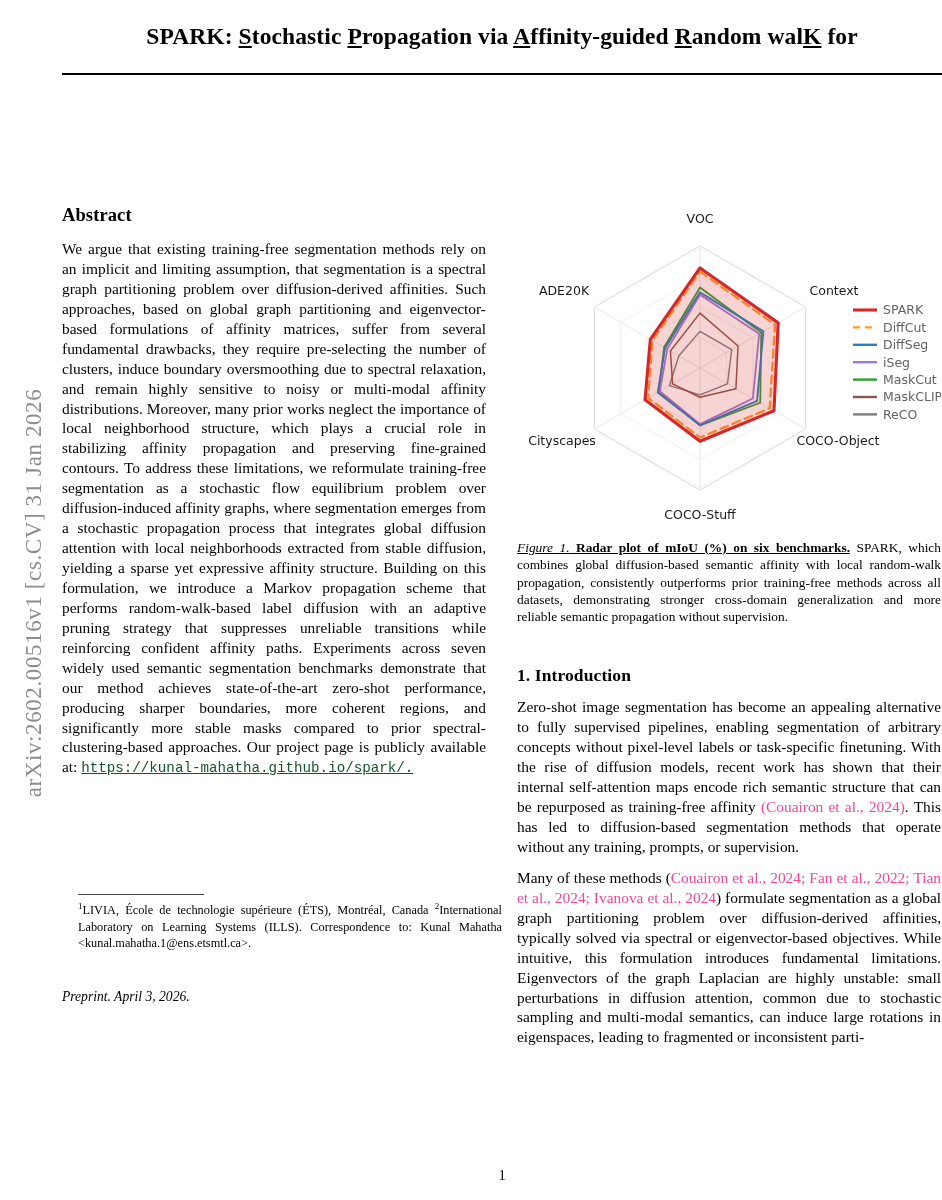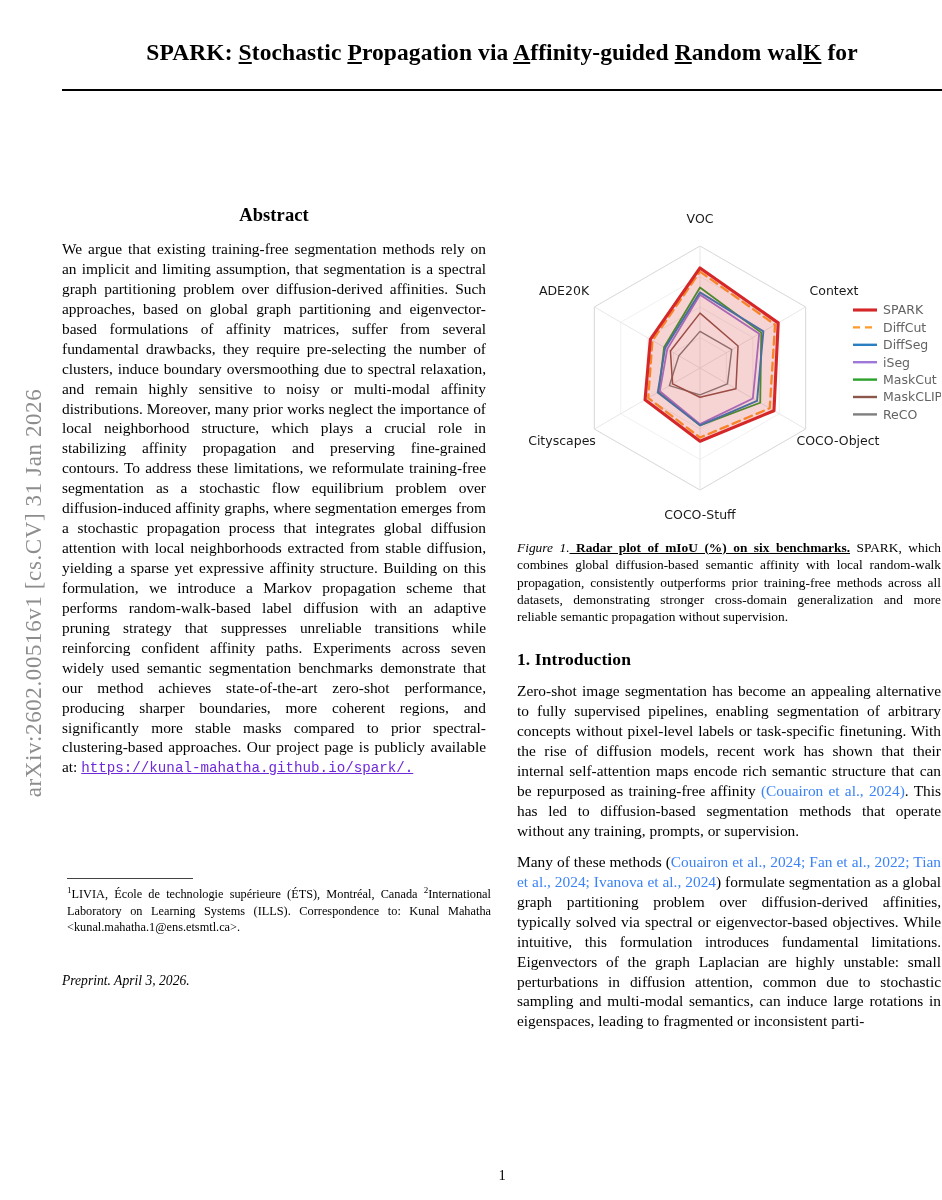--- a/index.html
+++ b/index.html
@@ -29,21 +29,21 @@
   }
 
   
   #page {
     position: absolute;
     left: 62px; top: 0;
     width: 880px; height: 1200px;
   }
 
   
-  #title-block { padding-top: 36px; text-align: center; }
+  #title-block { padding-top: 20px; text-align: center; }
   .title-line {
     font-size: 23.5px;
     font-weight: bold;
     line-height: 1.42;
     letter-spacing: 0.1px;
   }
   .ul { text-decoration: underline; text-underline-offset: 1.5px; }
   .ital { font-style: italic; }
 
   #title-rule {
@@ -72,36 +72,36 @@
     gap: 31px;
   }
   .col { width: 424px; position: relative; }
 
   h2.sec-head {
     font-size: 17.5px;
     font-weight: bold;
     margin: 0 0 11px 0;
     letter-spacing: .1px;
   }
-  #abstract-head { text-align: center; font-size: 18.5px; margin-bottom: 13px; }
+  #abstract-head { text-align: left; font-size: 18.5px; margin-bottom: 13px; }
 
   p.body {
     font-size: 15.4px;
     line-height: 1.295;
     margin: 0;
     text-align: justify;
     text-justify: inter-word;
     hyphens: none;
   }
   p.body + p.body { margin-top: 11px; }
-  .mono-url { font-family: "Liberation Mono", monospace; color: #6d28d9; font-size: 14.2px; }
-  .cite { color: #3b82f6; }
-
-  
-  #footnote-wrap { position: absolute; left: 5px; bottom: 96px; width: 424px; }
+  .mono-url { font-family: "Liberation Mono", monospace; color: #14532d; font-size: 14.2px; }
+  .cite { color: #ec4899; }
+
+  
+  #footnote-wrap { position: absolute; left: 16px; bottom: 96px; width: 424px; }
   #footnote-rule { width: 126px; border: none; border-top: 1.3px solid #444; margin: 0 0 6px 0; }
   #footnote {
     font-size: 12.3px;
     line-height: 1.33;
     text-align: justify;
   }
   #footnote .fn-sup { font-size: 9px; vertical-align: super; }
   #preprint {
     position: absolute; left: 0; bottom: 42px;
     font-style: italic; font-size: 13.6px;
@@ -110,24 +110,24 @@
   
   #figure-box { width: 424px; }
   #radar-holder { width: 424px; height: 330px; position: relative; }
   #radar-holder svg { display:block; }
   .fig-caption {
     font-size: 13.4px;
     line-height: 1.29;
     text-align: justify;
     margin-top: 4px;
   }
-  .fig-caption .fig-num { font-style: italic; }
+  .fig-caption .fig-num { font-style: italic; text-decoration: underline; }
   .fig-caption .fig-bold { font-weight: bold; text-decoration: underline; }
 
-  #intro-block { margin-top: 24px; }
+  #intro-block { margin-top: 40px; }
 
   
   #page-number {
     position: absolute;
     left: 0; right: 0; bottom: 16px;
     text-align: center;
     font-size: 14.5px;
   }
 </style>
 </head>

